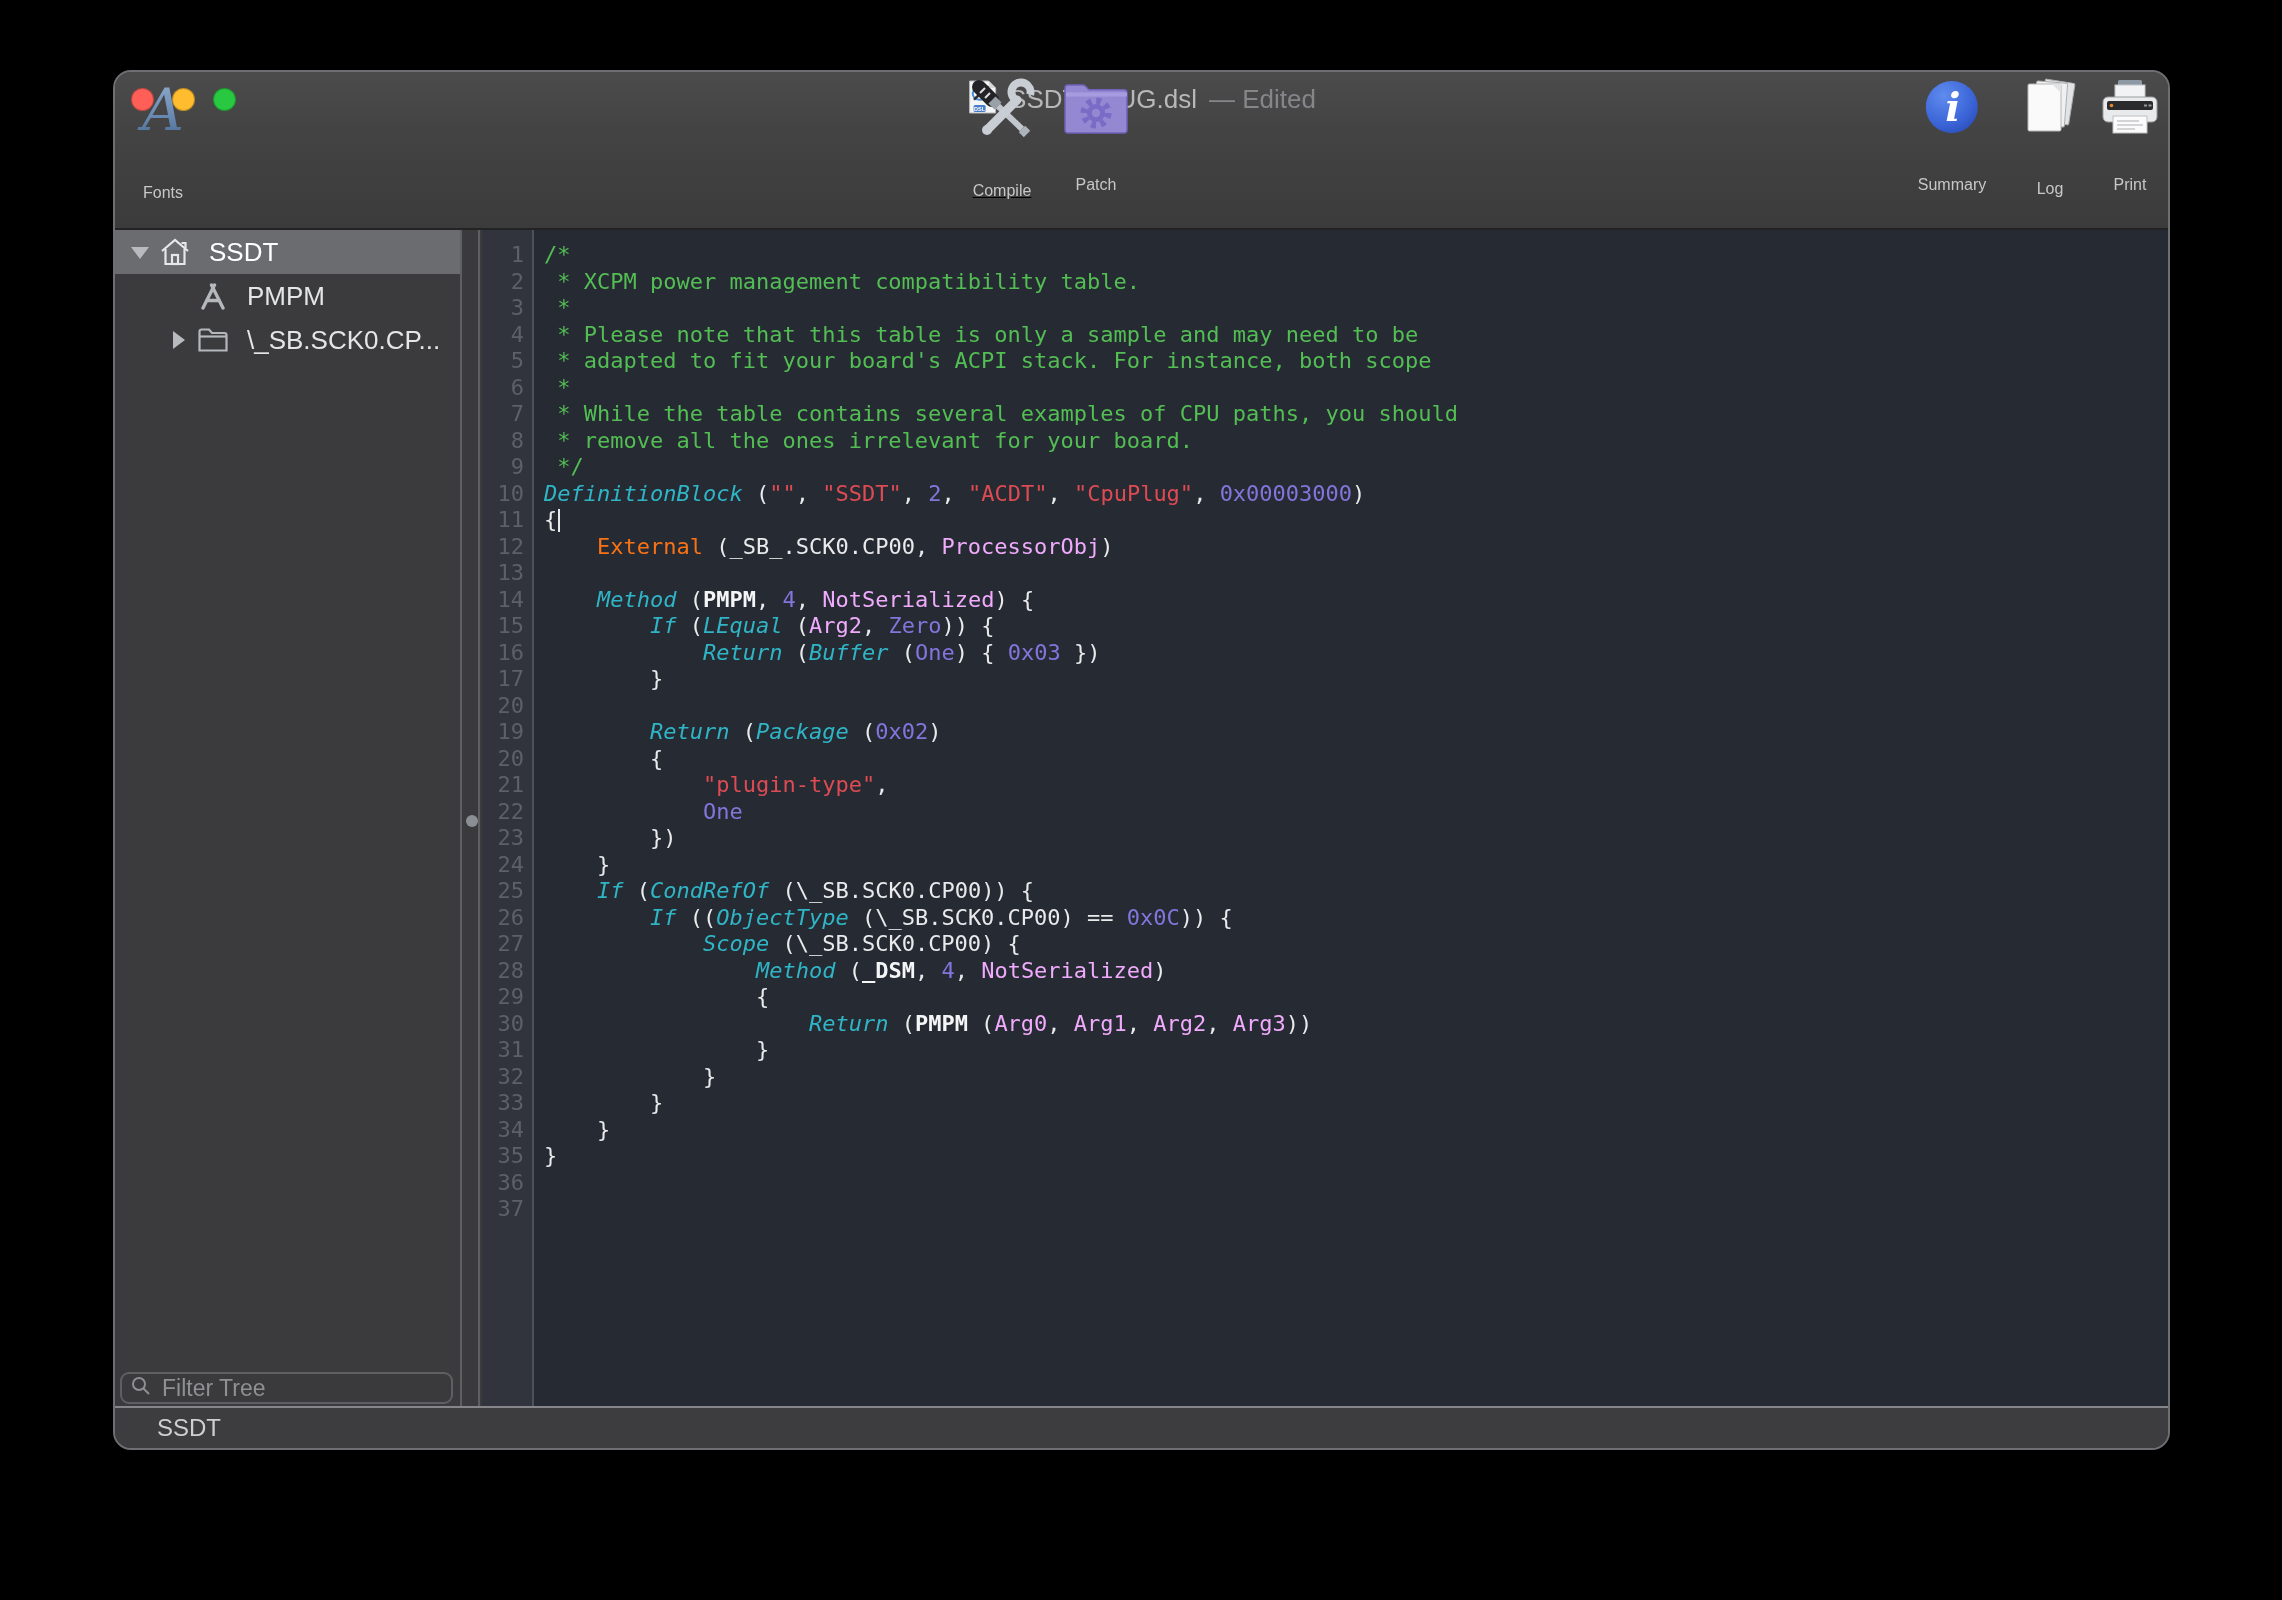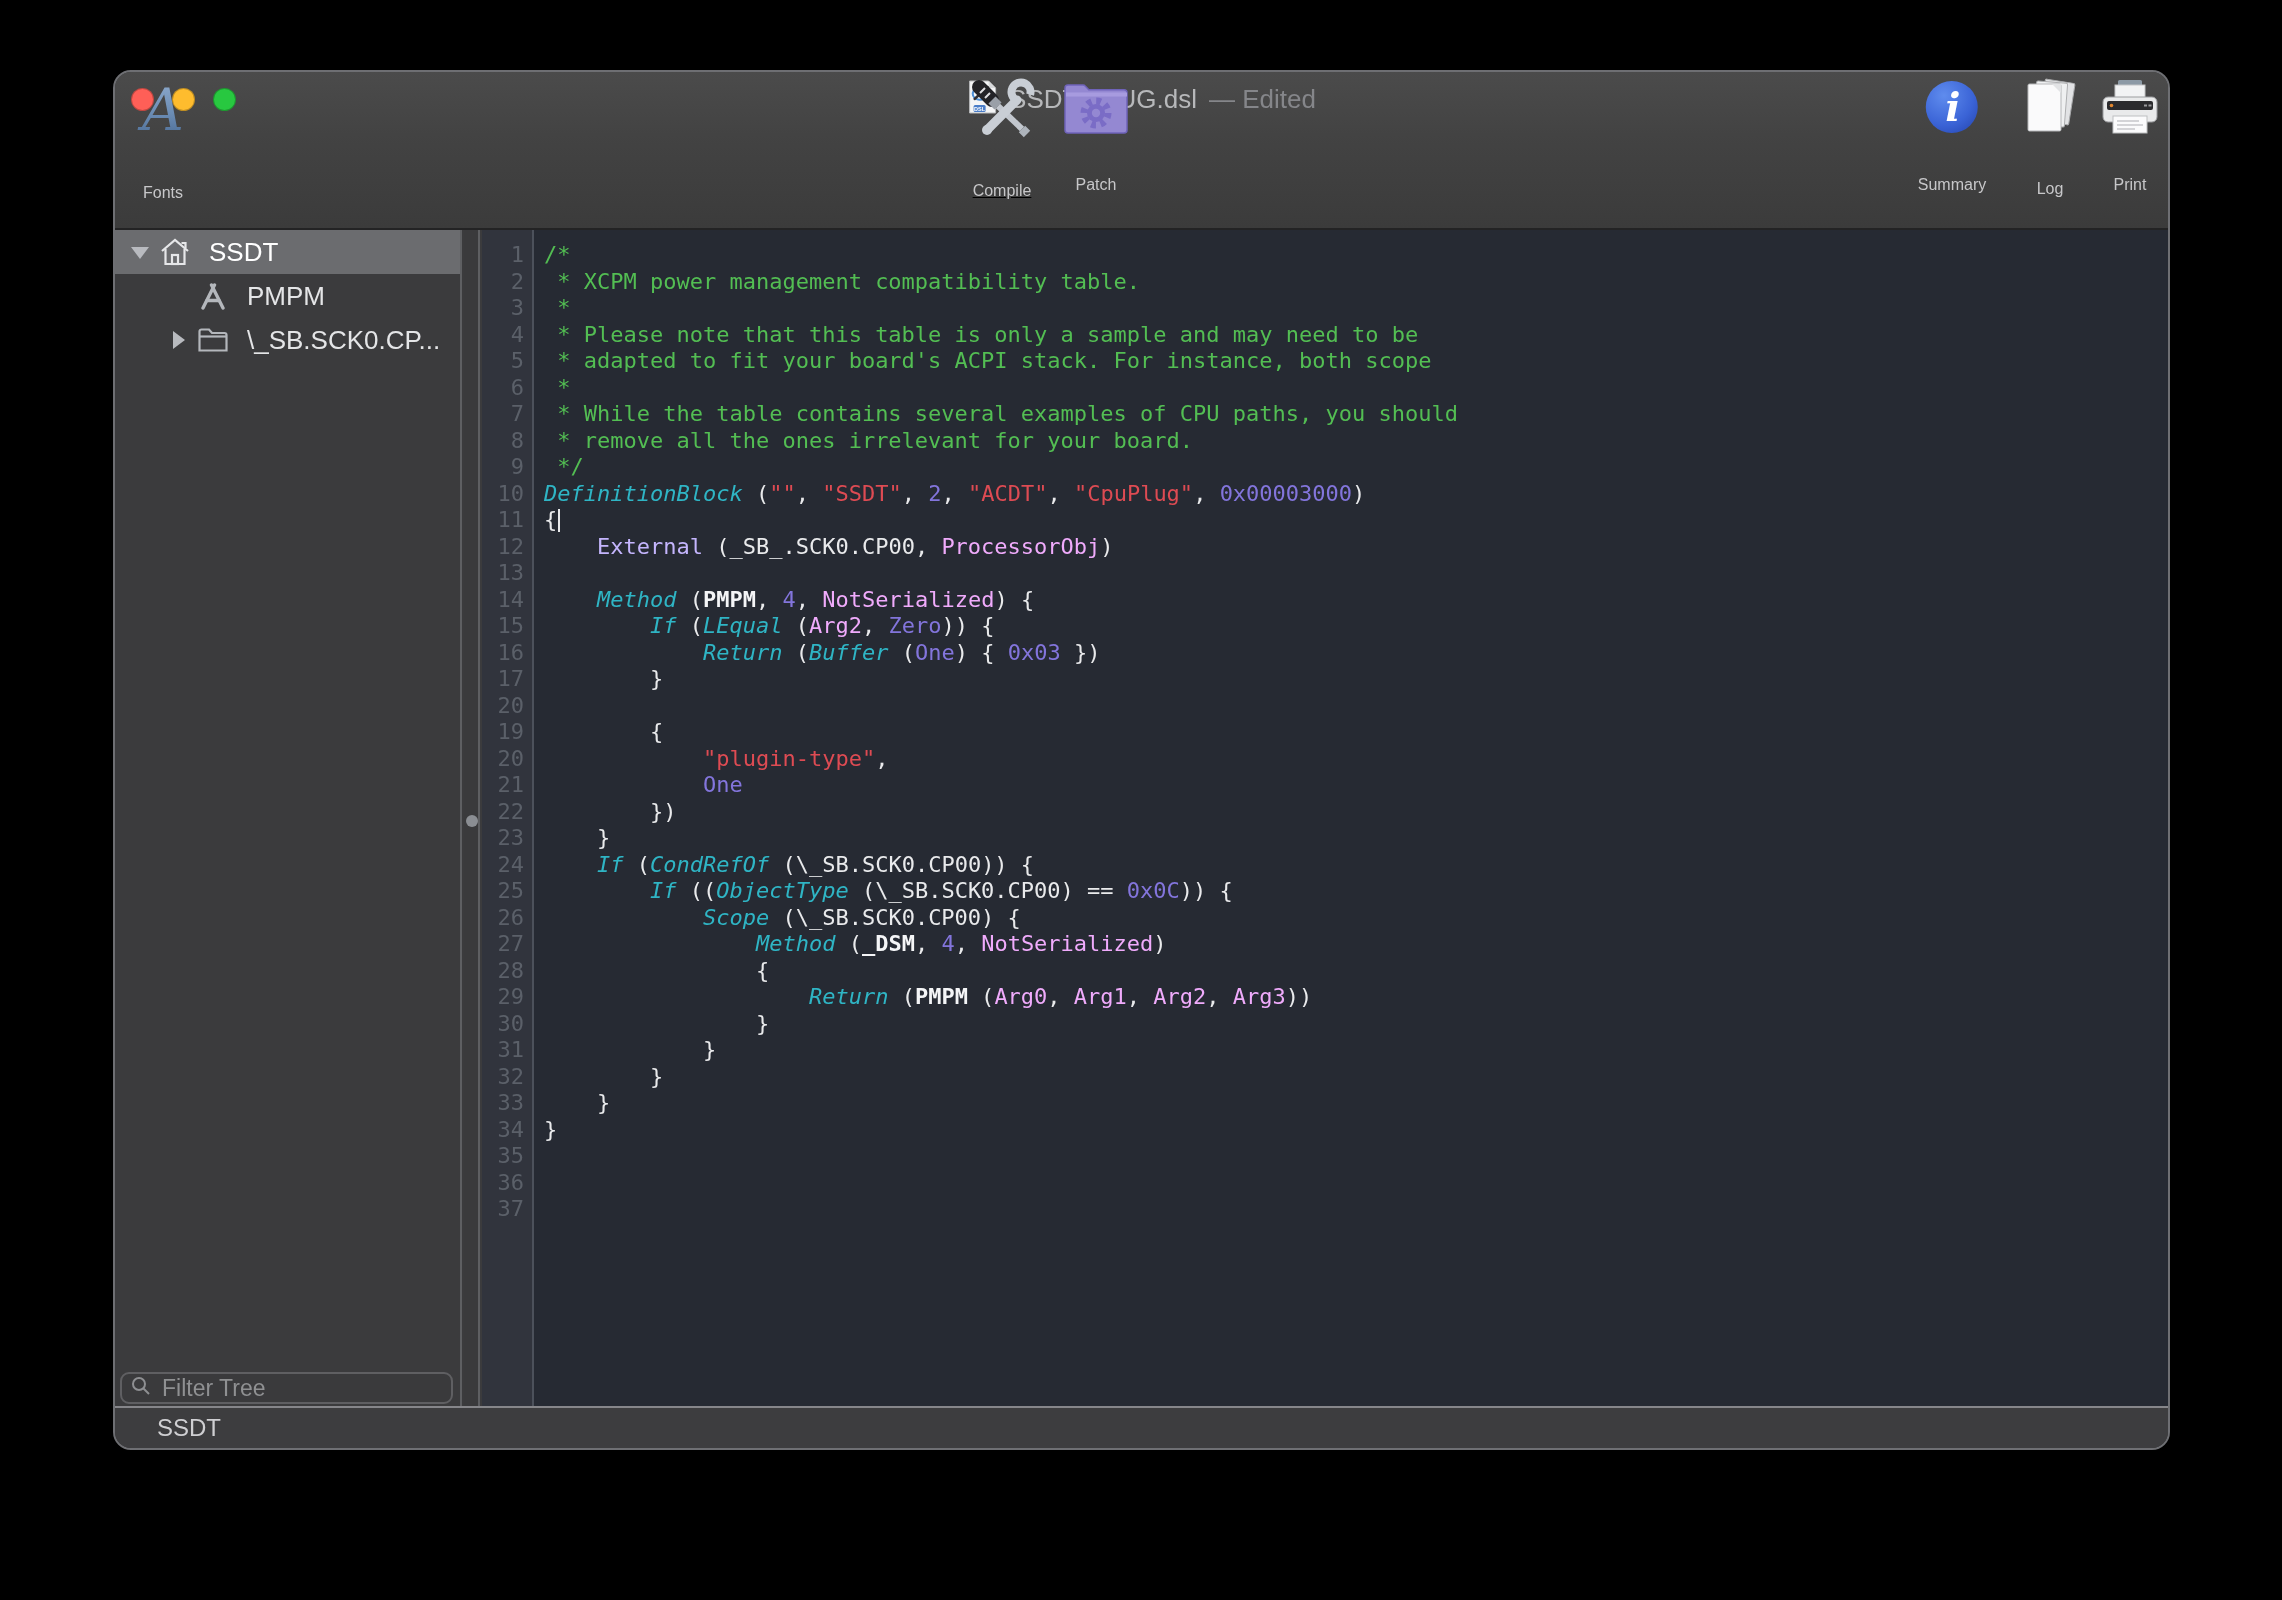--- a/index.html
+++ b/index.html
@@ -62,21 +62,21 @@
   .gline{height:26.5px;line-height:26.5px;font-family:"DejaVu Sans Mono",monospace;
     font-size:22px;color:#5B6069;text-align:right;padding-right:8px;}
   .code{position:absolute;left:54px;top:0;right:0;height:100%;padding:12px 0 0 8px;overflow:hidden;}
   .cline{height:26.5px;line-height:26.5px;font-family:"DejaVu Sans Mono",monospace;
     font-size:22px;white-space:pre;}
   .tok-c{color:#53BE53;}
   .tok-k{color:#2FB5C5;font-style:italic;}
   .tok-s{color:#DE4B53;}
   .tok-n{color:#8375DC;}
   .tok-m{color:#f0abfc;}
-  .tok-o{color:#c4b5fd;}
+  .tok-o{color:#f97316;}
   .tok-p{color:#E9EAEC;}
   .tok-b{color:#F4F5F7;font-weight:bold;}
   .caret{display:inline-block;width:2px;height:23px;background:#E8E9EB;vertical-align:text-bottom;margin-left:1px;}
 
   
   .statusbar{position:absolute;left:0;bottom:0;width:100%;height:42px;
     background:#3D3D3F;border-top:2px solid #86868A;display:flex;align-items:center;}
   .status-text{margin-left:42px;font-size:24px;color:#CFCFD2;}
 </style>
 </head>
@@ -306,20 +306,21 @@
           <div class="cline"><span class="tok-c"> */</span></div>
           <div class="cline"><span class="tok-k">DefinitionBlock</span><span class="tok-p"> (</span><span class="tok-s">""</span><span class="tok-p">, </span><span class="tok-s">"SSDT"</span><span class="tok-p">, </span><span class="tok-n">2</span><span class="tok-p">, </span><span class="tok-s">"ACDT"</span><span class="tok-p">, </span><span class="tok-s">"CpuPlug"</span><span class="tok-p">, </span><span class="tok-n">0x00003000</span><span class="tok-p">)</span></div>
           <div class="cline"><span class="tok-p">{</span><span class="caret"></span></div>
           <div class="cline"><span class="tok-p">    </span><span class="tok-o">External</span><span class="tok-p"> (_SB_.SCK0.CP00, </span><span class="tok-m">ProcessorObj</span><span class="tok-p">)</span></div>
           <div class="cline"></div>
           <div class="cline"><span class="tok-p">    </span><span class="tok-k">Method</span><span class="tok-p"> (</span><span class="tok-b">PMPM</span><span class="tok-p">, </span><span class="tok-n">4</span><span class="tok-p">, </span><span class="tok-m">NotSerialized</span><span class="tok-p">) {</span></div>
           <div class="cline"><span class="tok-p">        </span><span class="tok-k">If</span><span class="tok-p"> (</span><span class="tok-k">LEqual</span><span class="tok-p"> (</span><span class="tok-m">Arg2</span><span class="tok-p">, </span><span class="tok-n">Zero</span><span class="tok-p">)) {</span></div>
           <div class="cline"><span class="tok-p">            </span><span class="tok-k">Return</span><span class="tok-p"> (</span><span class="tok-k">Buffer</span><span class="tok-p"> (</span><span class="tok-n">One</span><span class="tok-p">) { </span><span class="tok-n">0x03</span><span class="tok-p"> })</span></div>
           <div class="cline"><span class="tok-p">        }</span></div>
           <div class="cline"></div>
+          <div class="cline"><span class="tok-p">        </span><span class="tok-k">Return</span><span class="tok-p"> (</span><span class="tok-k">Package</span><span class="tok-p"> (</span><span class="tok-n">0x02</span><span class="tok-p">)</span></div>
           <div class="cline"><span class="tok-p">        {</span></div>
           <div class="cline"><span class="tok-p">            </span><span class="tok-s">"plugin-type"</span><span class="tok-p">,</span></div>
           <div class="cline"><span class="tok-p">            </span><span class="tok-n">One</span></div>
           <div class="cline"><span class="tok-p">        })</span></div>
           <div class="cline"><span class="tok-p">    }</span></div>
           <div class="cline"><span class="tok-p">    </span><span class="tok-k">If</span><span class="tok-p"> (</span><span class="tok-k">CondRefOf</span><span class="tok-p"> (\_SB.SCK0.CP00)) {</span></div>
           <div class="cline"><span class="tok-p">        </span><span class="tok-k">If</span><span class="tok-p"> ((</span><span class="tok-k">ObjectType</span><span class="tok-p"> (\_SB.SCK0.CP00) == </span><span class="tok-n">0x0C</span><span class="tok-p">)) {</span></div>
           <div class="cline"><span class="tok-p">            </span><span class="tok-k">Scope</span><span class="tok-p"> (\_SB.SCK0.CP00) {</span></div>
           <div class="cline"><span class="tok-p">                </span><span class="tok-k">Method</span><span class="tok-p"> (</span><span class="tok-b">_DSM</span><span class="tok-p">, </span><span class="tok-n">4</span><span class="tok-p">, </span><span class="tok-m">NotSerialized</span><span class="tok-p">)</span></div>
           <div class="cline"><span class="tok-p">                {</span></div>

